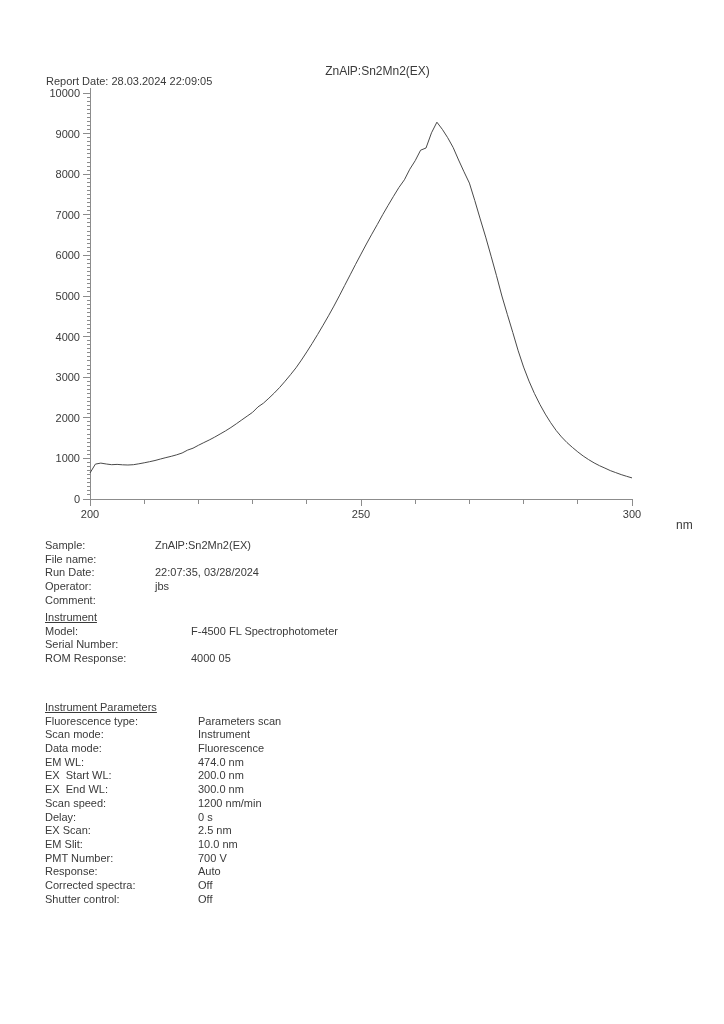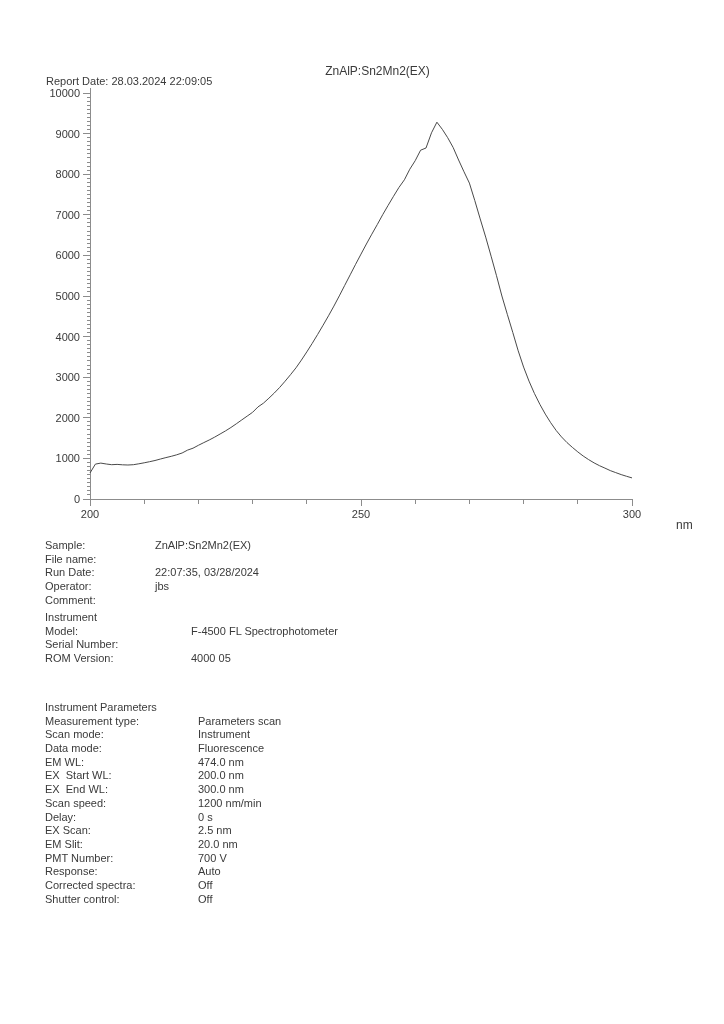--- a/index.html
+++ b/index.html
@@ -7,21 +7,21 @@
     width:724px;height:1024px;position:relative;overflow:hidden;
     background:#ffffff;
     font-family:"Liberation Sans","DejaVu Sans",sans-serif;
     color:#3a3a3a;
   }
   .abs{position:absolute;}
   #report-date{left:46px;top:43px;font-size:11px;margin-top:32px;}
   #chart-title{left:90px;top:64px;width:575px;text-align:center;font-size:12px;}
   #chart-svg{left:0;top:0;width:724px;height:540px;}
   #unit-label{left:664px;top:518px;font-size:12px;margin-left:12px;}
-  .section{left:45px;font-size:11px;}
+  .section{left:45px;font-size:11px;text-decoration:underline;}
   .sec-header{position:relative;height:13.7px;}
   .row{position:relative;height:13.7px;text-align:right;}
   .lbl{position:absolute;left:0;white-space:pre;}
   .val{position:absolute;white-space:pre;}
   #sec-sample{top:539px;}   #sec-sample .val{left:110px;}
   #sec-instr{top:611px;}    #sec-instr .val{left:146px;}
   #sec-params{top:701px;}   #sec-params .val{left:153px;}
 </style>
 </head>
 <body>
@@ -195,29 +195,29 @@
   <div class="sec-header">Instrument</div>
   <div class="row">
     <span class="lbl">Model:</span>
     <span class="val">F-4500 FL Spectrophotometer</span>
   </div>
   <div class="row">
     <span class="lbl">Serial Number:</span>
     <span class="val"></span>
   </div>
   <div class="row">
-    <span class="lbl">ROM Version:</span>
+    <span class="lbl">ROM Response:</span>
     <span class="val">4000 05</span>
   </div>
 </div>
 
 <div class="abs section" id="sec-params">
   <div class="sec-header">Instrument Parameters</div>
   <div class="row">
-    <span class="lbl">Measurement type:</span>
+    <span class="lbl">Fluorescence type:</span>
     <span class="val">Parameters scan</span>
   </div>
   <div class="row">
     <span class="lbl">Scan mode:</span>
     <span class="val">Instrument</span>
   </div>
   <div class="row">
     <span class="lbl">Data mode:</span>
     <span class="val">Fluorescence</span>
   </div>
@@ -240,21 +240,21 @@
   <div class="row">
     <span class="lbl">Delay:</span>
     <span class="val">0 s</span>
   </div>
   <div class="row">
     <span class="lbl">EX Scan:</span>
     <span class="val">2.5 nm</span>
   </div>
   <div class="row">
     <span class="lbl">EM Slit:</span>
-    <span class="val">20.0 nm</span>
+    <span class="val">10.0 nm</span>
   </div>
   <div class="row">
     <span class="lbl">PMT Number:</span>
     <span class="val">700 V</span>
   </div>
   <div class="row">
     <span class="lbl">Response:</span>
     <span class="val">Auto</span>
   </div>
   <div class="row">

